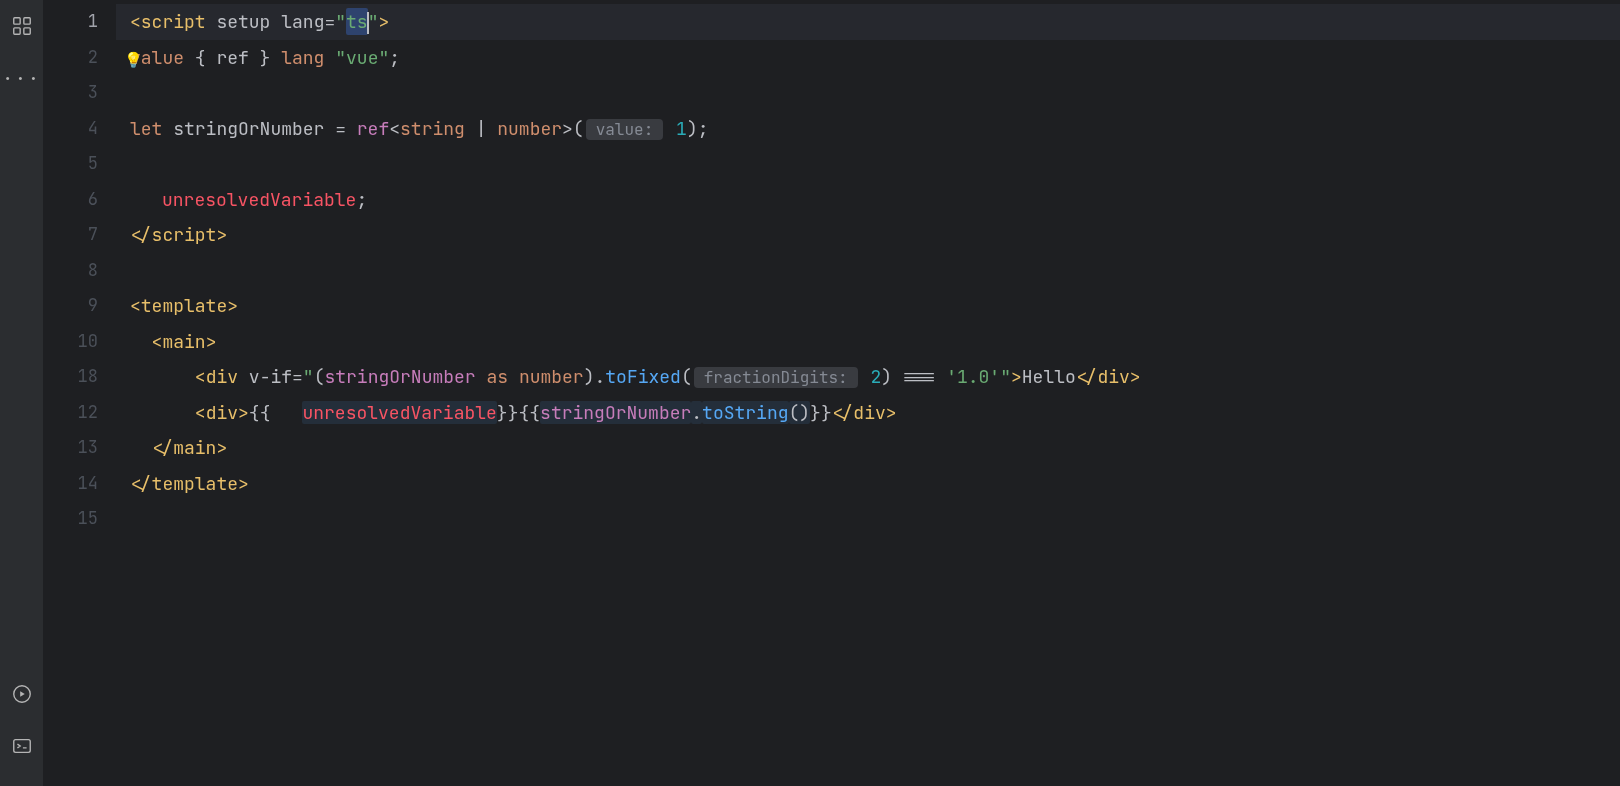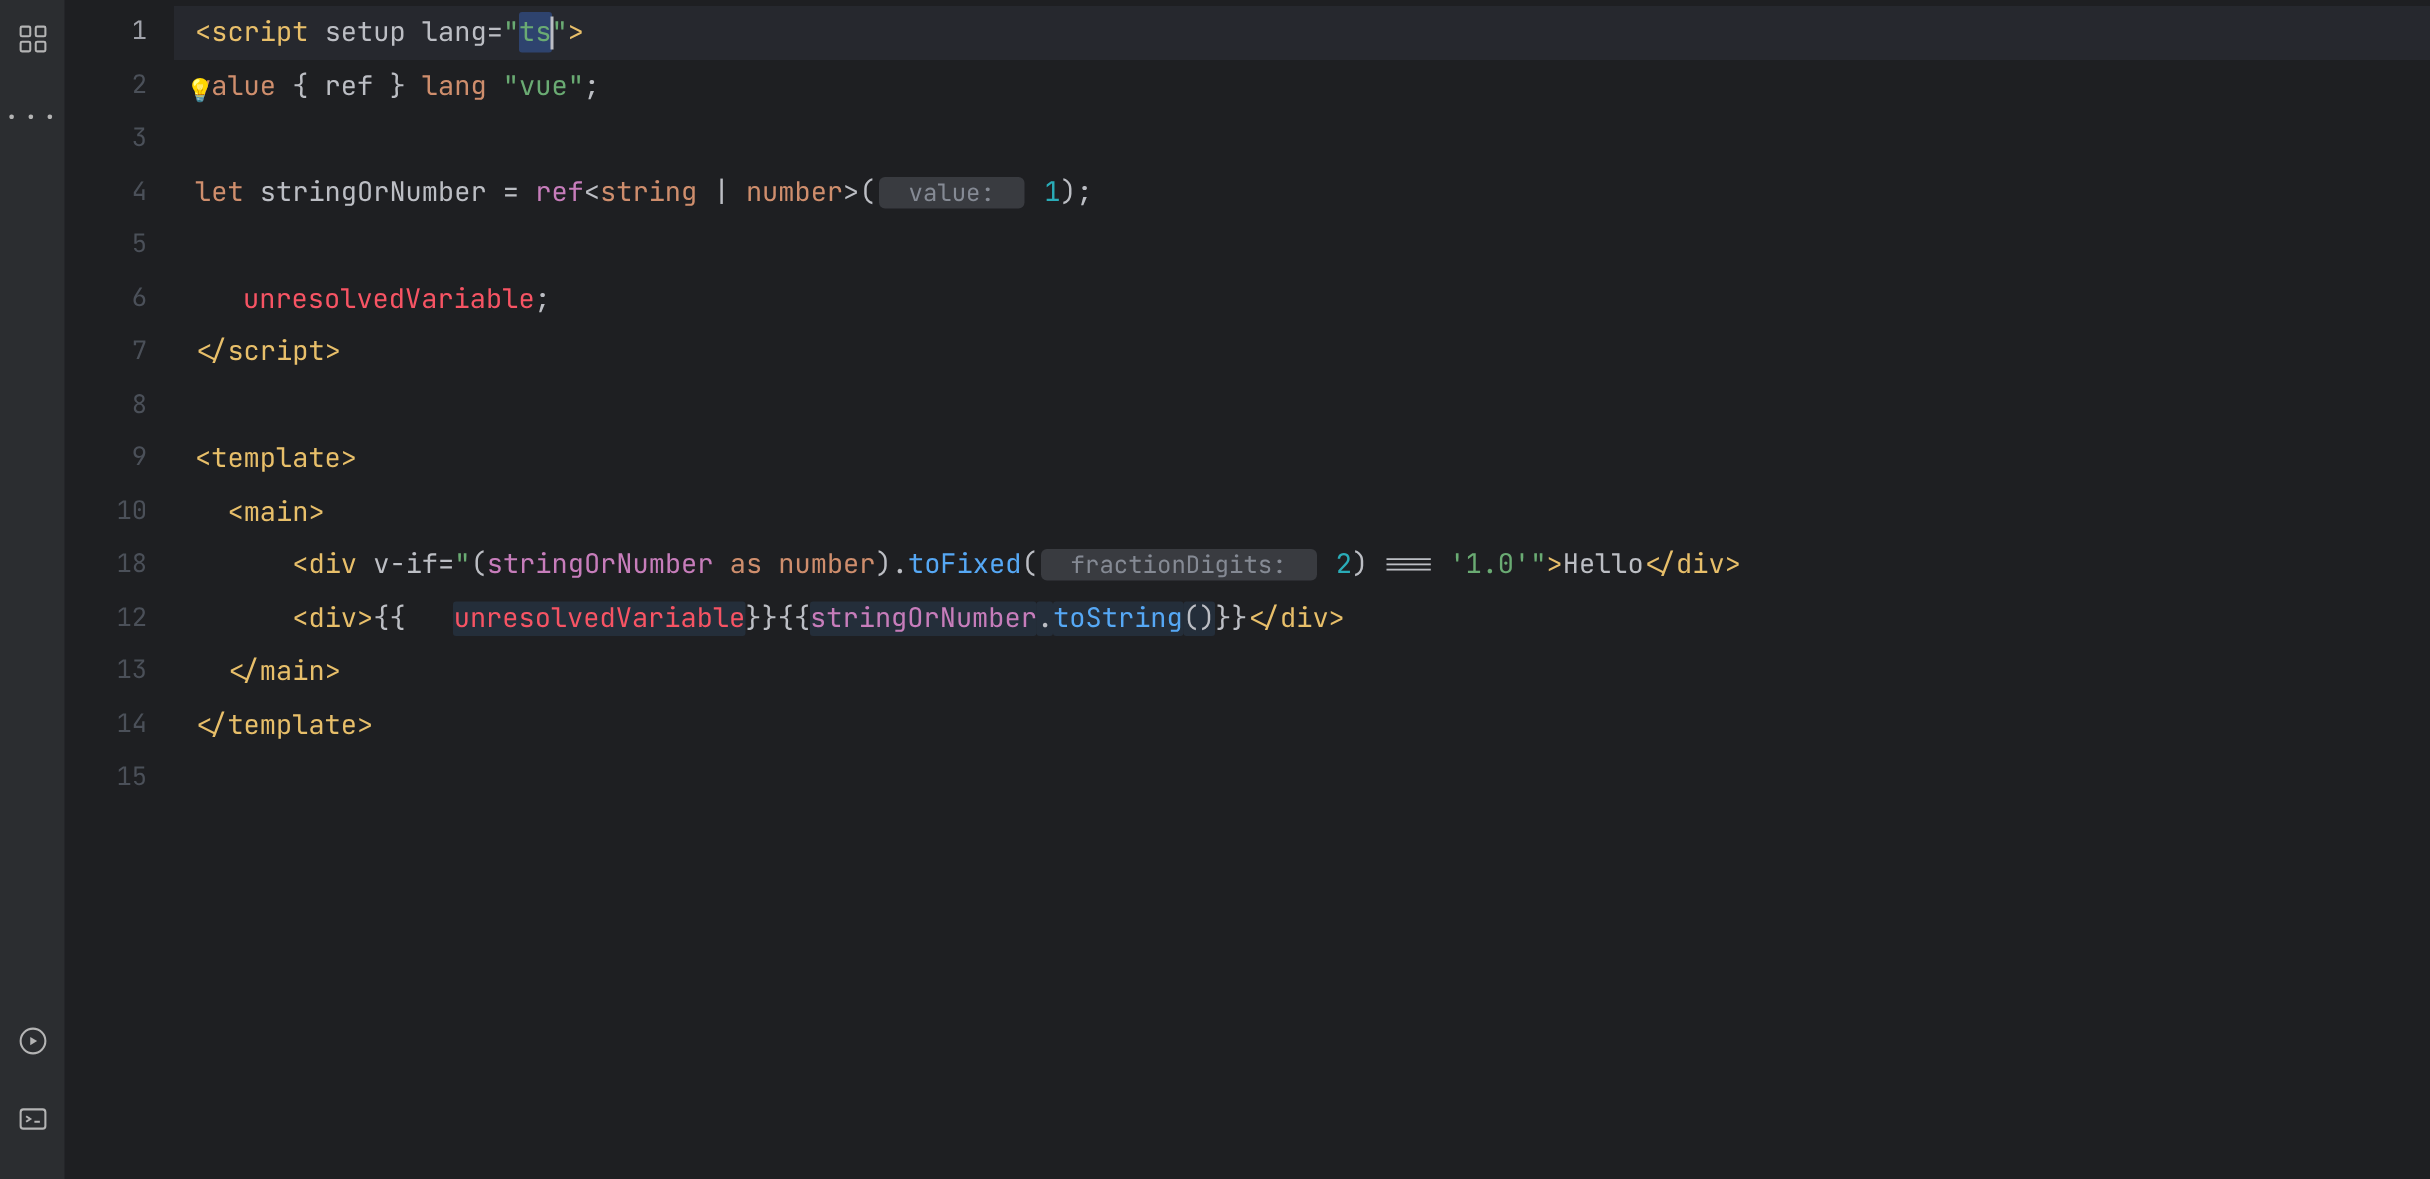--- a/index.html
+++ b/index.html
@@ -113,21 +113,21 @@
 .func { color: #56a8f5; }
 .builtin { color: #c77dbb; }
 .type { color: #cf8e6d; }
 .ref-color { color: #c77dbb; }
 .string { color: #6aab73; }
 .number2 { color: #2aacb8; }
 .hint-box {
   background: #393b40;
   color: #858a94;
   border-radius: 4px;
-  padding: 0 20px;
+  padding: 0 10px;
   font-size: 16px;
   margin: 0 2px;
 }
 .unresolved {
   color: #f75464;
   margin-left: 32px;
 }
 .underline-info {
   background: rgba(55, 90, 130, 0.25);
   border-radius: 2px;

